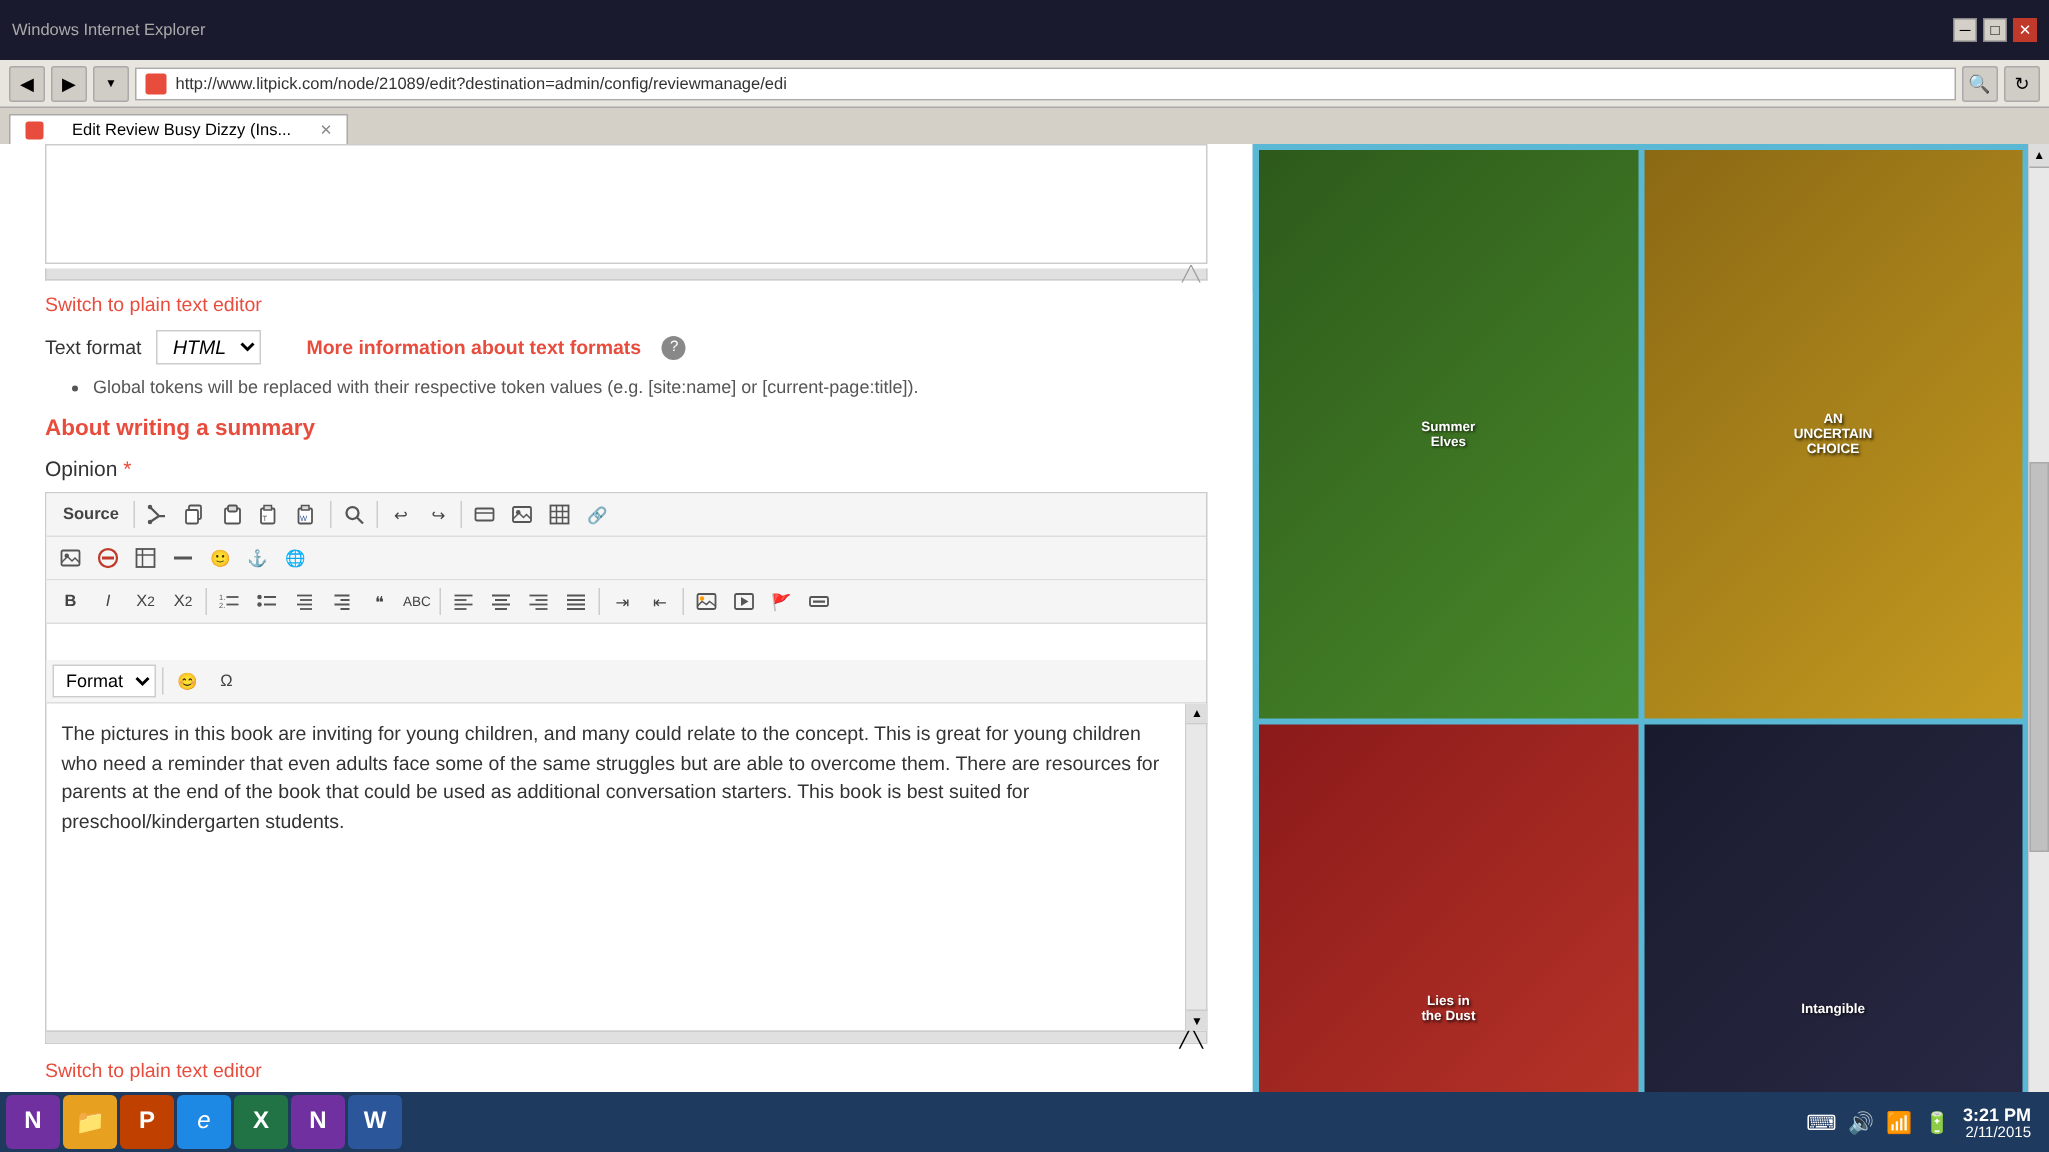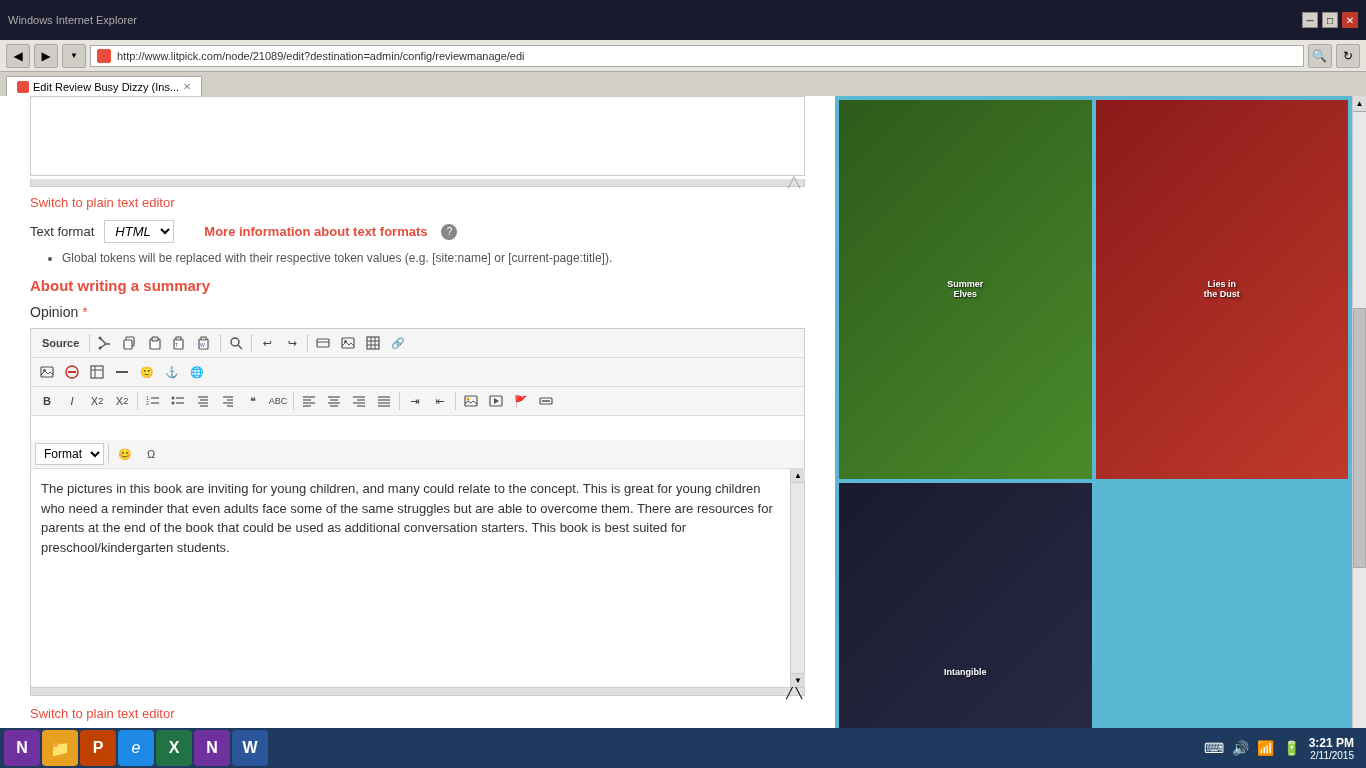--- a/index.html
+++ b/index.html
@@ -8,21 +8,21 @@
     .title-bar-controls { display: flex; gap: 4px; }
     .title-btn { width: 16px; height: 16px; border: 1px solid #888; background: #d4d0c8; font-size: 10px; display: flex; align-items: center; justify-content: center; cursor: pointer; color: #000; }
     .title-btn.close { background: #c0392b; color: white; border-color: #c0392b; }
 
     .nav-bar { background: #e8e4de; display: flex; align-items: center; padding: 3px 6px; gap: 4px; height: 32px; border-bottom: 1px solid #aaa; }
     .nav-btn { width: 24px; height: 24px; background: #d0ccc6; border: 1px solid #aaa; border-radius: 2px; display: flex; align-items: center; justify-content: center; cursor: pointer; font-size: 12px; }
     .address-bar { flex: 1; height: 22px; background: white; border: 1px solid #aaa; padding: 0 6px; font-size: 11px; display: flex; align-items: center; }
     .address-text { font-size: 11px; color: #333; white-space: nowrap; overflow: hidden; }
 
     .tab-bar { background: #d4d0c8; display: flex; align-items: flex-end; padding: 0 6px; height: 24px; gap: 2px; }
-    .tab { background: white; border: 1px solid #aaa; border-bottom: none; padding: 3px 10px; font-size: 11px; display: flex; align-items: center; gap: 4px; height: 20px; cursor: pointer; }
+    .tab { background: white; border: 1px solid #aaa; border-bottom: none; padding: 3px 10px; font-size: 11px; display: flex; align-items: center; gap: 19px; height: 20px; cursor: pointer; }
     .tab-icon { width: 12px; height: 12px; background: #e84c3d; border-radius: 2px; }
 
     
     .main-layout { display: flex; height: calc(768px - 84px); }
 
     
     .content-area { background: white; width: 835px; overflow-y: auto; padding: 0; position: relative; }
     .content-inner { padding: 0 30px 20px 30px; background: white; }
 
     
@@ -416,20 +416,23 @@
     </div>
   </div>
 
   <div class="sidebar-right">
     <div class="book-grid">
 
       <div class="book-cover bc-1">
         <div class="book-text">Summer<br>Elves</div>
       </div>
 
+      <div class="book-cover bc-2">
+        <div class="book-text">AN<br>UNCERTAIN<br>CHOICE</div>
+      </div>
 
       <div class="book-cover bc-3">
         <div class="book-text">Lies in<br>the Dust</div>
       </div>
 
       <div class="book-cover bc-4">
         <div class="book-text">Intangible</div>
       </div>
 
     </div>

